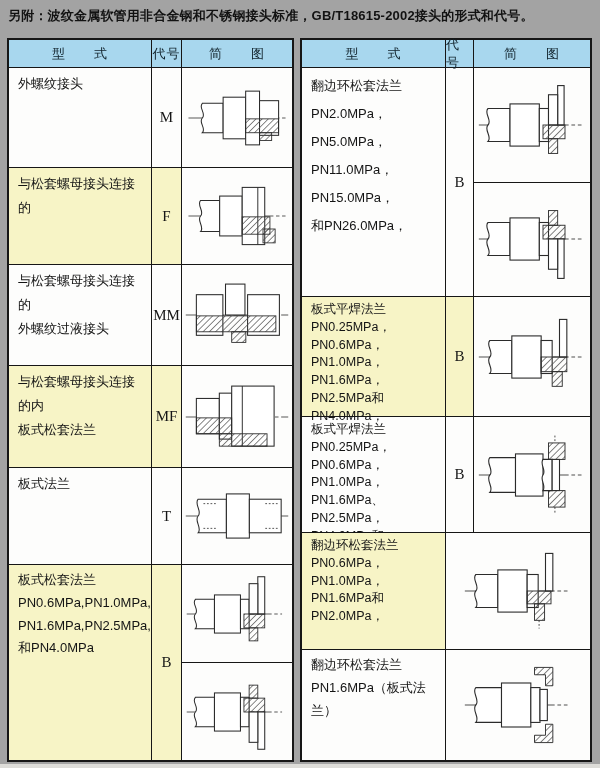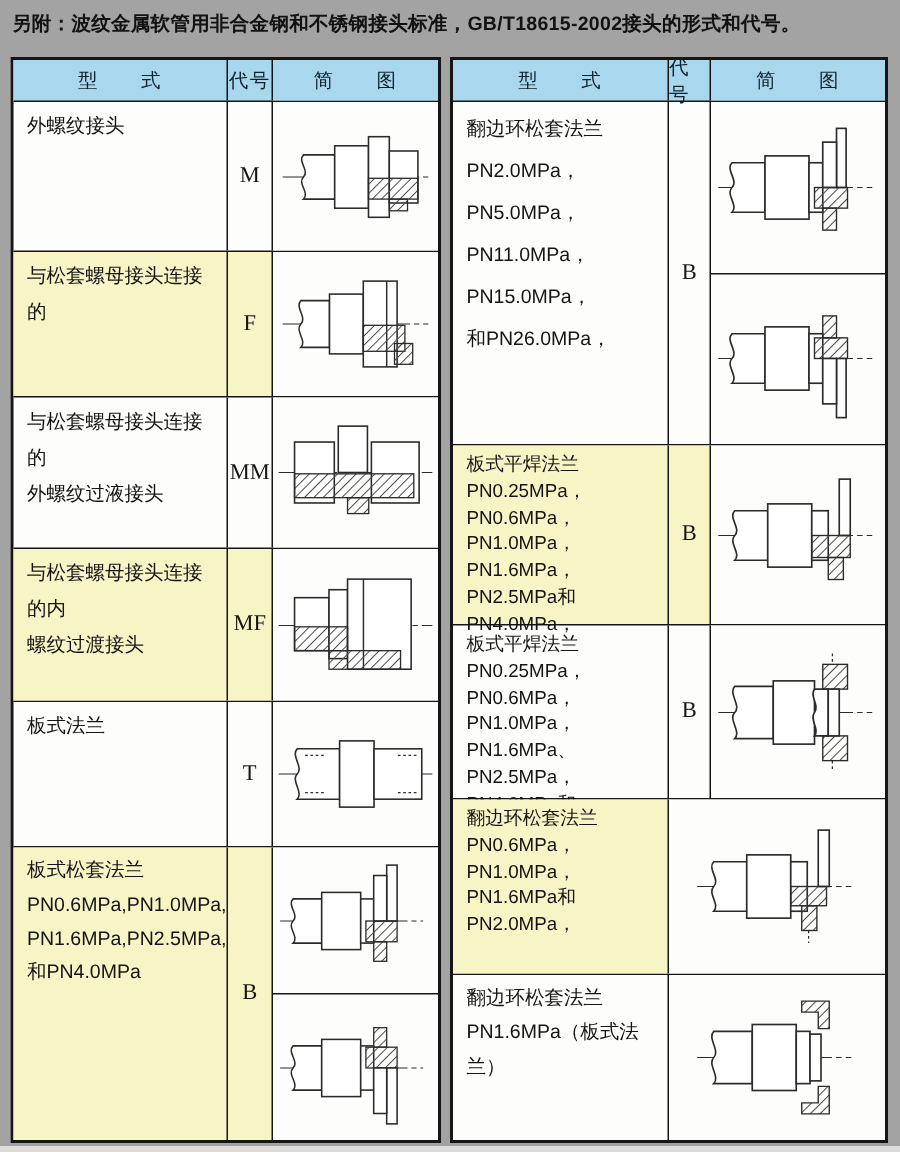--- a/index.html
+++ b/index.html
@@ -107,21 +107,21 @@
           <rect class="s" x="47" y="10" width="22" height="35"></rect>
           <rect class="h" x="14" y="46" width="90" height="18"></rect>
           <rect class="h" x="54" y="64" width="16" height="12"></rect>
         </svg>
       </div>
     </div>
 
     <div class="row" style="height:102px">
       <div class="c type hl">
           <div class="type-text">与松套螺母接头连接的内
-螺纹过渡接头</div>
+板式松套法兰</div>
         </div>
       <div class="c code hl">MF</div>
       <div class="c diag">
         <svg class="diagram" width="106" height="90" viewBox="0 0 120 90">
           <line class="cl" x1="2" y1="45" x2="118" y2="45"></line>
           <rect class="s" x="14" y="24" width="26" height="40"></rect>
           <rect class="s" x="40" y="18" width="14" height="52"></rect>
           <rect class="s" x="54" y="10" width="48" height="68"></rect>
           <line class="ln" x1="66" y1="10" x2="66" y2="78"></line>
           <rect class="h" x="14" y="46" width="40" height="18"></rect>

